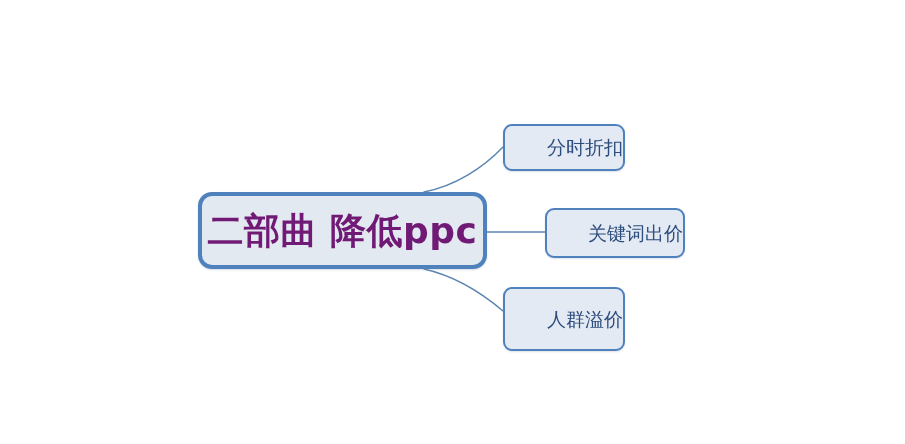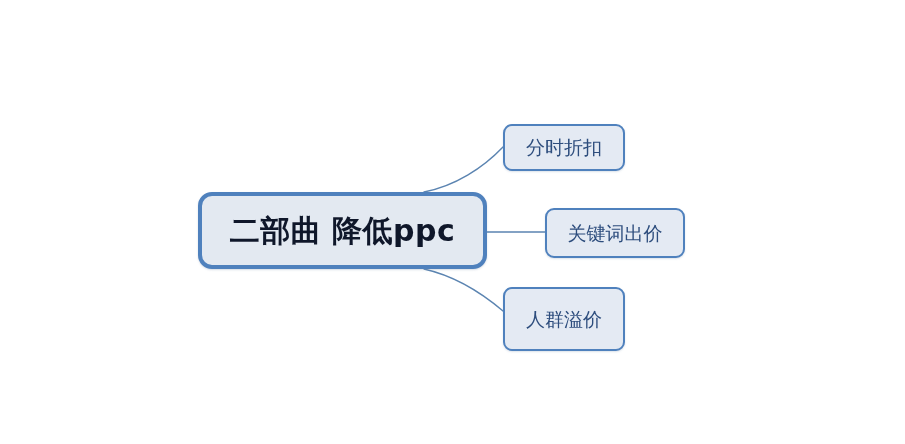--- a/index.html
+++ b/index.html
@@ -51,34 +51,35 @@
     left: 198px;
     top: 192px;
     width: 289px;
     height: 77px;
     border-width: 4px;
     border-radius: 14px;
     background: #e3e9f1;
     box-shadow: 0 1px 2px rgba(120, 140, 170, 0.30);
   }
   .node-root .node-label {
-    font-size: 30px;
+    font-size: 36px;
     font-weight: bold;
-    color: #0f172a;
+    color: #701a75;
     letter-spacing: 0.5px;
     line-height: 1;
     text-align: center;
   }
 
   
   .node-child {
     border-width: 2px;
     border-radius: 9px;
     background: #e4eaf3;
     box-shadow: 0 1px 2px rgba(130, 150, 180, 0.28);
+    justify-content: flex-end;
   }
   .node-child .node-label {
     font-size: 19px;
     font-weight: normal;
     color: #2d4d7d;
     line-height: 1;
   }
 
   .node-child-1 {
     left: 503px;

